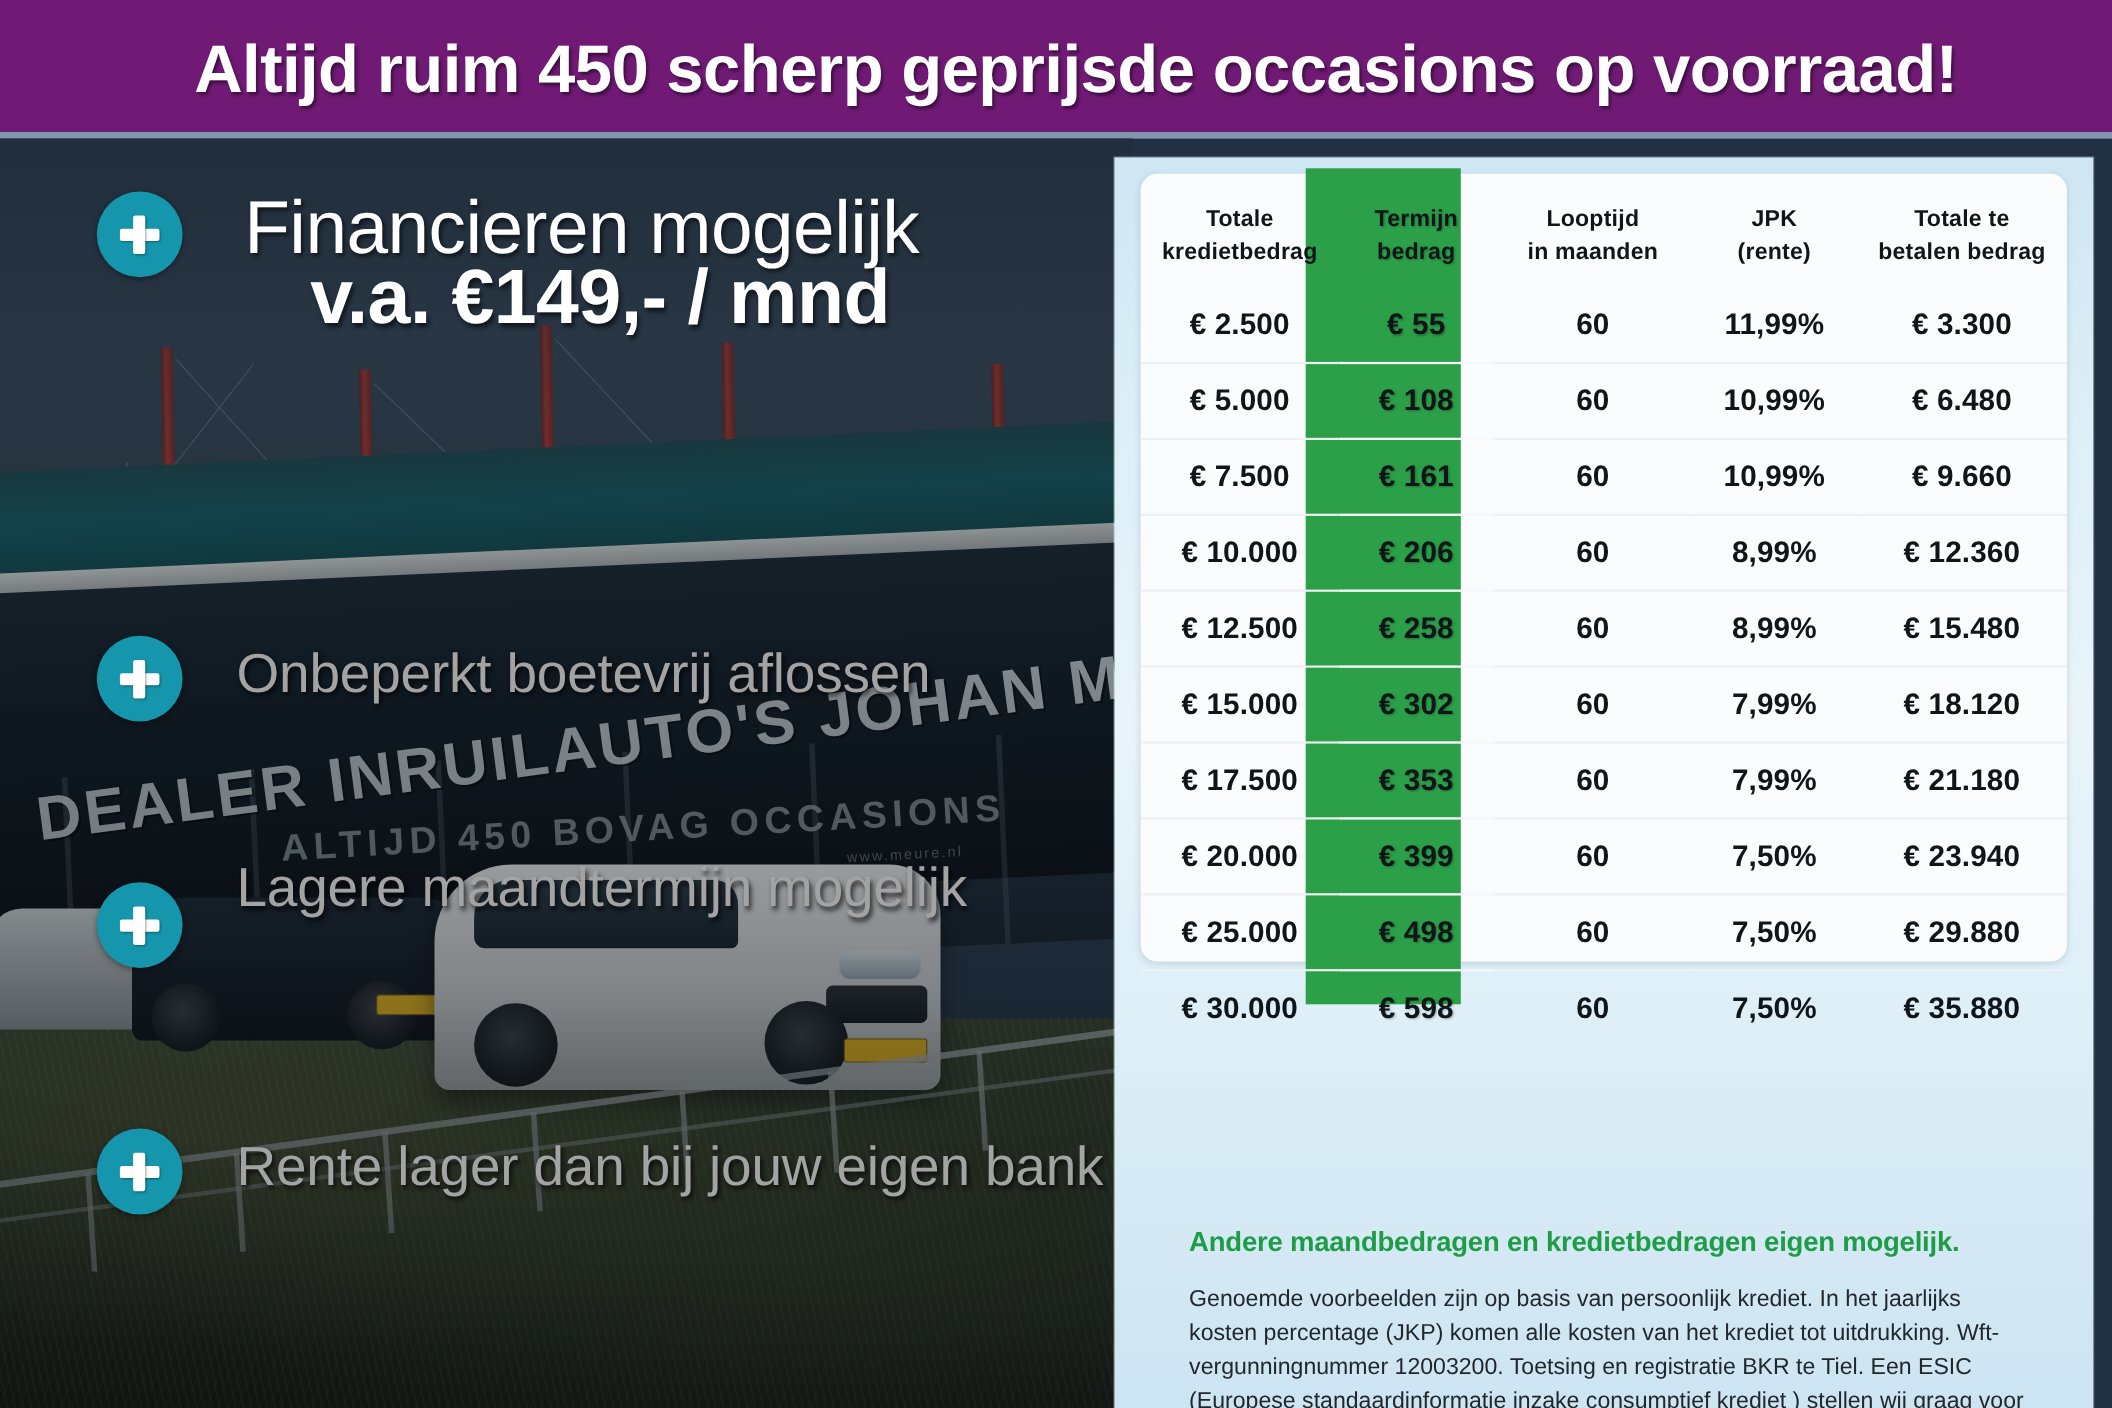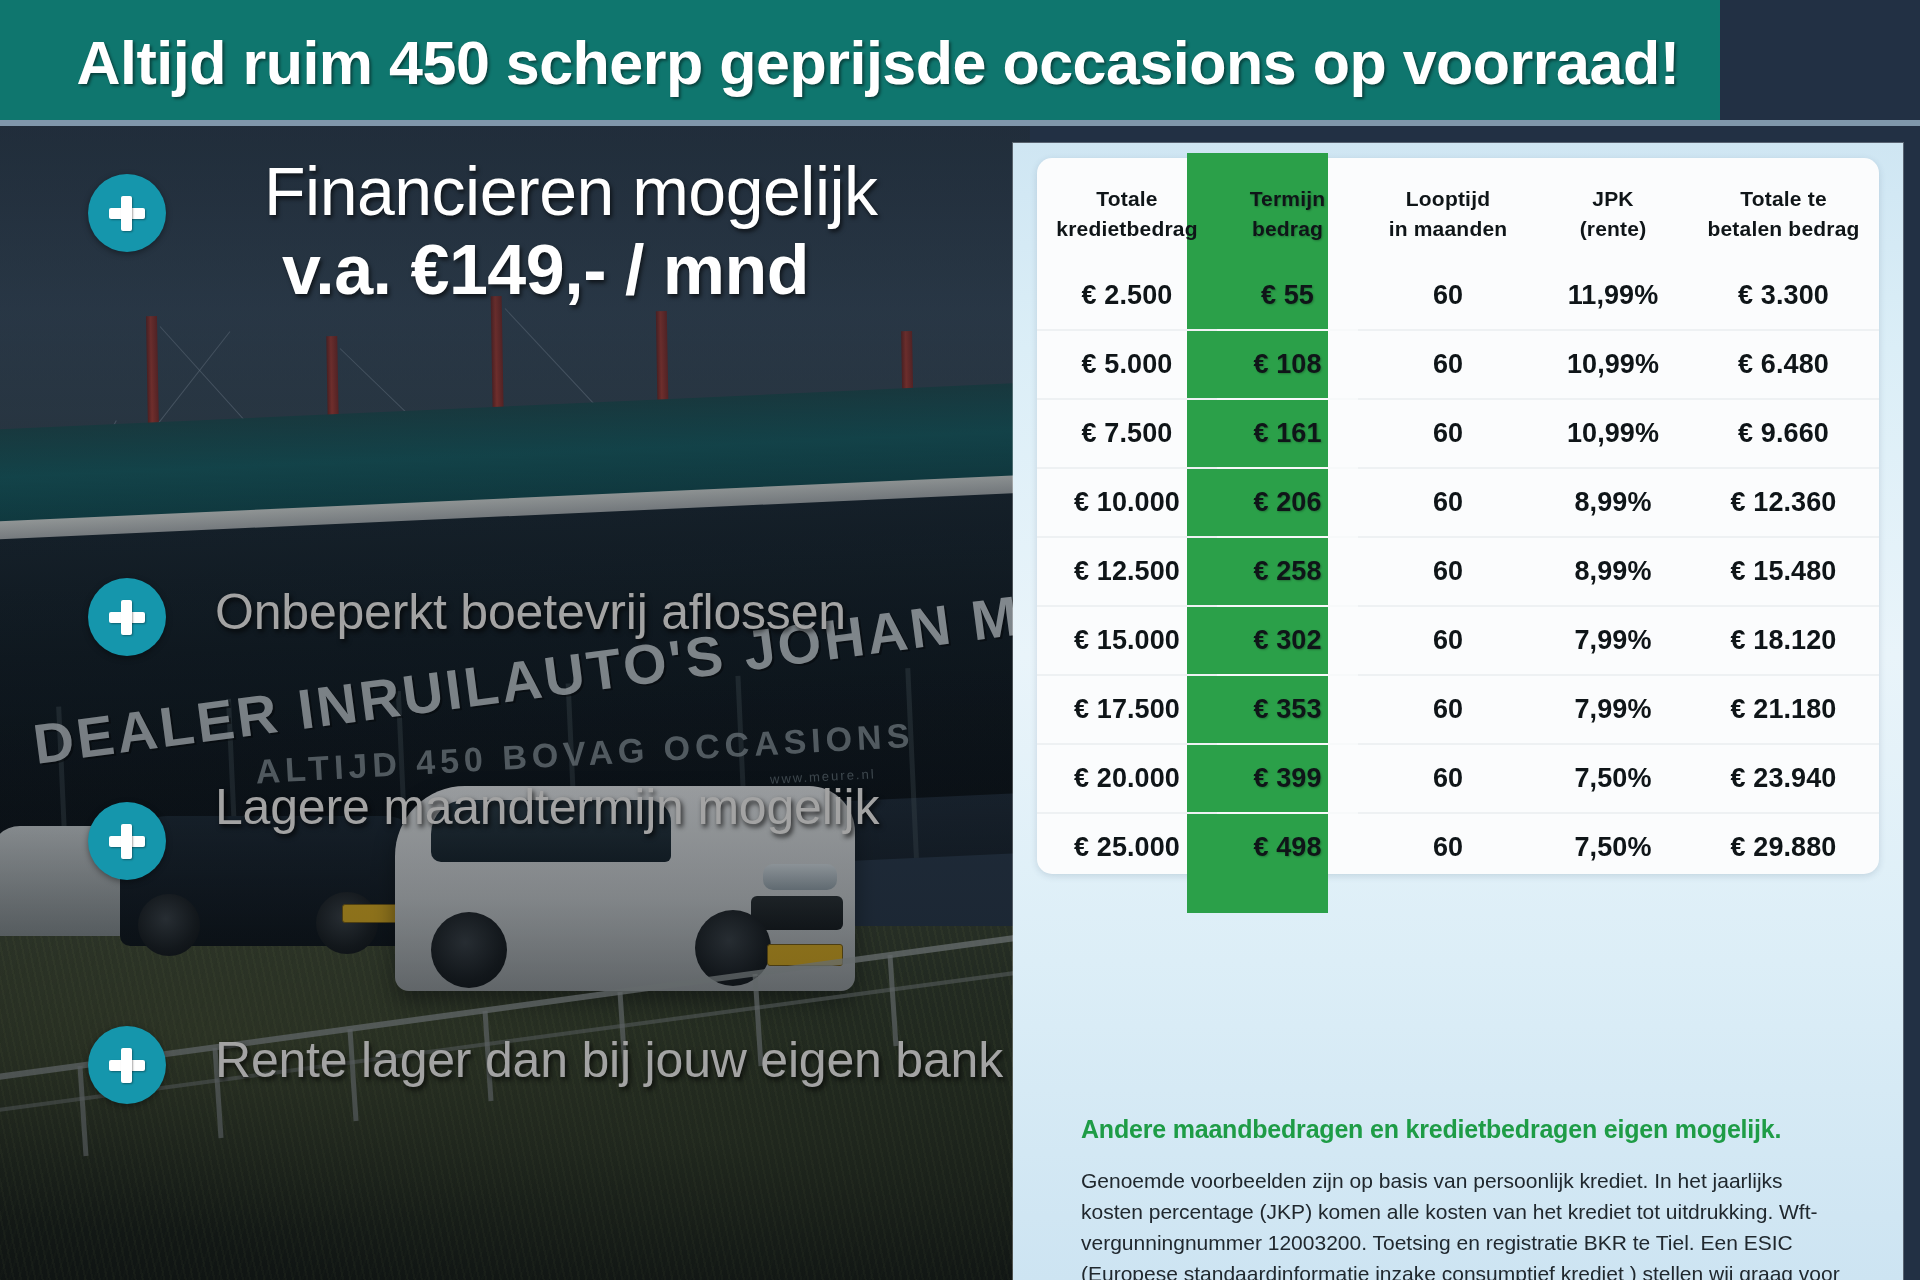--- a/index.html
+++ b/index.html
@@ -10,22 +10,22 @@
   }
   #root {
     position:relative;
     width:1920px; height:1280px;
     background:#223044;
     overflow:hidden;
   }
 
   
   .banner {
-    position:absolute; left:0; top:0; width:1720px; height:126px;
-    background:#0f766e;
+    position:absolute; left:0; top:0; width:1920px; height:126px;
+    background:#701a75;
     display:flex; align-items:center; justify-content:center;padding-left:36px;
   }
   .banner-text {
     color:#ffffff;
     font-size:61px;
     font-weight:bold;
     letter-spacing:-0.5px;
     text-shadow:2px 2px 3px rgba(0,0,0,.45);
     white-space:nowrap;
   }
@@ -350,21 +350,21 @@
         <line x1="755" y1="848" x2="761" y2="940"></line>
         <line x1="890" y1="829" x2="896" y2="920"></line>
       </g>
     </svg>
 
     <div class="photo-shade"></div>
   </div>
 
   <div class="bullets">
     <div class="plus" style="left:88px; top:48px;"></div>
-    <div class="headline" style="left:222px; top:26px;margin-left:42px;">Financieren mogelijk</div>
+    <div class="headline" style="left:222px; top:42px;">Financieren mogelijk</div>
     <div class="headline2" style="left:282px; top:104px;">v.a. €149,- / mnd</div>
 
     <div class="plus" style="left:88px; top:452px;"></div>
     <div class="bullet-text" style="left:215px; top:457px;">Onbeperkt boetevrij aflossen</div>
 
     <div class="plus" style="left:88px; top:676px;"></div>
     <div class="bullet-text" style="left:215px; top:652px;">Lagere maandtermijn mogelijk</div>
 
     <div class="plus" style="left:88px; top:900px;"></div>
     <div class="bullet-text" style="left:215px; top:905px;">Rente lager dan bij jouw eigen bank</div>
@@ -456,20 +456,27 @@
               <td class="c4">7,50%</td>
               <td class="c5">€ 23.940</td>
             </tr>
             <tr>
               <td class="c1">€ 25.000</td>
               <td class="c2 c2sep">€ 498</td>
               <td class="c3">60</td>
               <td class="c4">7,50%</td>
               <td class="c5">€ 29.880</td>
             </tr>
+            <tr>
+              <td class="c1">€ 30.000</td>
+              <td class="c2 c2sep">€ 598</td>
+              <td class="c3">60</td>
+              <td class="c4">7,50%</td>
+              <td class="c5">€ 35.880</td>
+            </tr>
           </tbody>
       </table>
     </div>
 
     <div class="note-title">Andere maandbedragen en kredietbedragen eigen mogelijk.</div>
     <div class="note-body">Genoemde voorbeelden zijn op basis van persoonlijk krediet. In het jaarlijks kosten percentage (JKP) komen alle kosten van het krediet tot uitdrukking. Wft-vergunningnummer 12003200. Toetsing en registratie BKR te Tiel. Een ESIC (Europese standaardinformatie inzake consumptief krediet ) stellen wij graag voor je op.</div>
 
   </div>
 
 </div>

